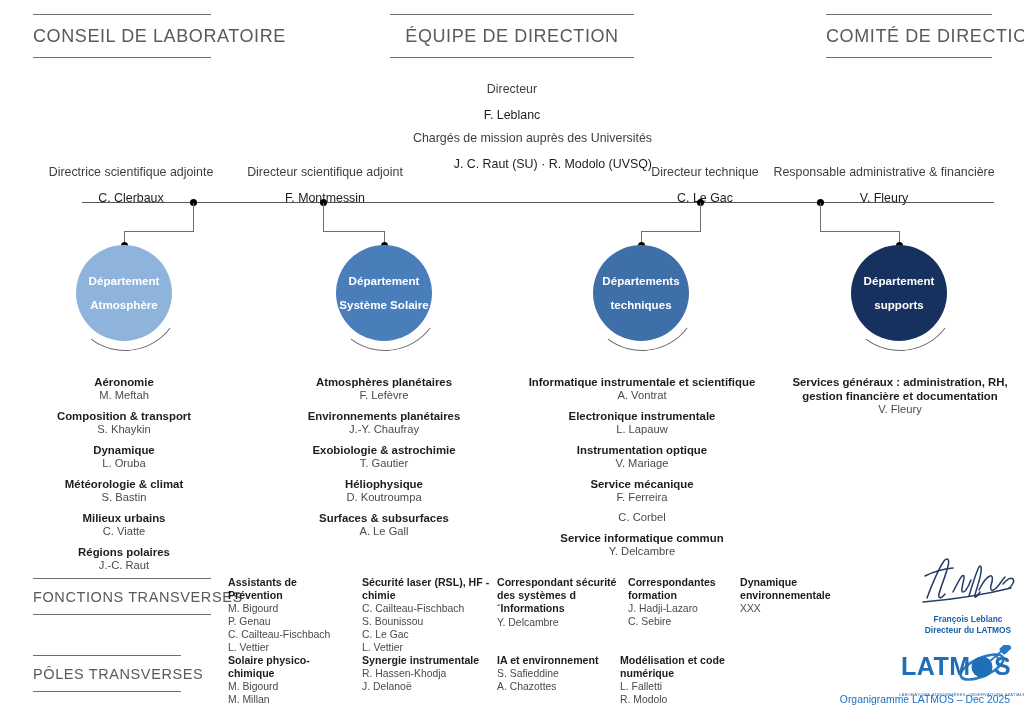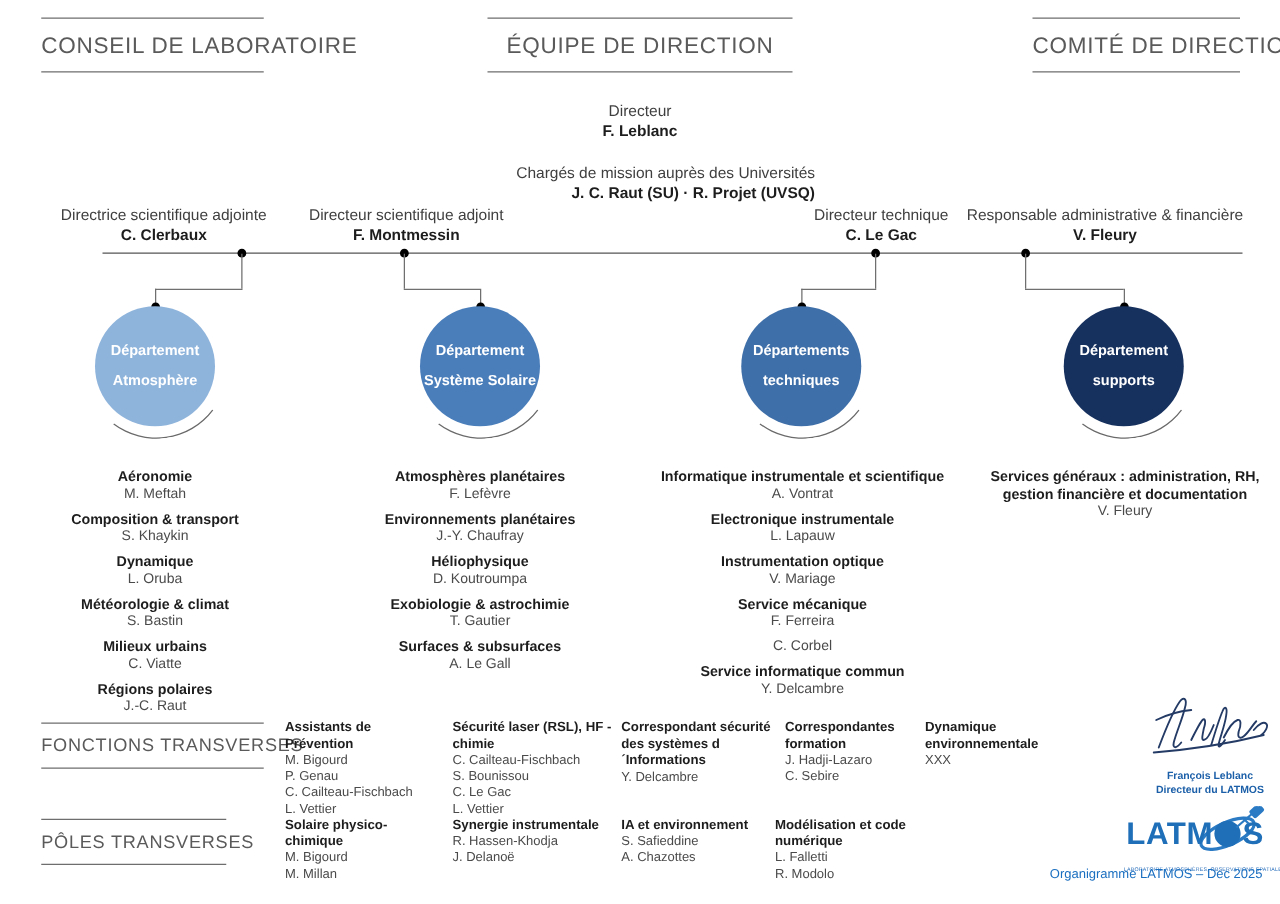--- a/index.html
+++ b/index.html
@@ -41,22 +41,23 @@
     position: absolute;
     text-align: center;
     line-height: 1.32;
   }
   .role .role-title {
     font-size: 12.4px;
     color: #3f3f3f;
   }
   .role .role-name {
     font-size: 12.4px;
-    font-weight: bold;
+    font-weight: normal;
     color: #1d1d1d;
+    margin-top: 10px;
   }
 
   
   .spine {
     position: absolute;
     height: 0;
     border-top: 1px solid #555;
   }
   .vline {
     position: absolute;
@@ -215,21 +216,21 @@
     <div class="rule"></div>
   </div>
 
   <div class="role" style="left:392px; top:81px; width:240px;">
     <div class="role-title">Directeur</div>
     <div class="role-name">F. Leblanc</div>
   </div>
 
   <div class="role" style="left:372px; top:130px; width:280px;text-align:right;">
     <div class="role-title">Chargés de mission auprès des Universités</div>
-    <div class="role-name">J. C. Raut (SU) · R. Projet (UVSQ)</div>
+    <div class="role-name">J. C. Raut (SU) · R. Modolo (UVSQ)</div>
   </div>
 
   <div class="role" style="left:40px; top:164px; width:182px;">
     <div class="role-title">Directrice scientifique adjointe</div>
     <div class="role-name">C. Clerbaux</div>
   </div>
 
   <div class="role" style="left:236px; top:164px; width:178px;">
     <div class="role-title">Directeur scientifique adjoint</div>
     <div class="role-name">F. Montmessin</div>
@@ -325,26 +326,26 @@
   <div class="teamlist" style="left:294px; top:375px; width:180px;">
       <div class="team">
         <div class="t-name">Atmosphères planétaires</div>
         <div class="t-lead">F. Lefèvre</div>
       </div>
       <div class="team">
         <div class="t-name">Environnements planétaires</div>
         <div class="t-lead">J.-Y. Chaufray</div>
       </div>
       <div class="team">
+        <div class="t-name">Exobiologie &amp; astrochimie</div>
+        <div class="t-lead">T. Gautier</div>
+      </div>
+      <div class="team">
         <div class="t-name">Héliophysique</div>
         <div class="t-lead">D. Koutroumpa</div>
-      </div>
-      <div class="team">
-        <div class="t-name">Exobiologie &amp; astrochimie</div>
-        <div class="t-lead">T. Gautier</div>
       </div>
       <div class="team">
         <div class="t-name">Surfaces &amp; subsurfaces</div>
         <div class="t-lead">A. Le Gall</div>
       </div>
     </div>
 
   <div class="teamlist" style="left:512px; top:375px; width:260px;">
       <div class="team">
         <div class="t-name">Informatique instrumentale et scientifique</div>

